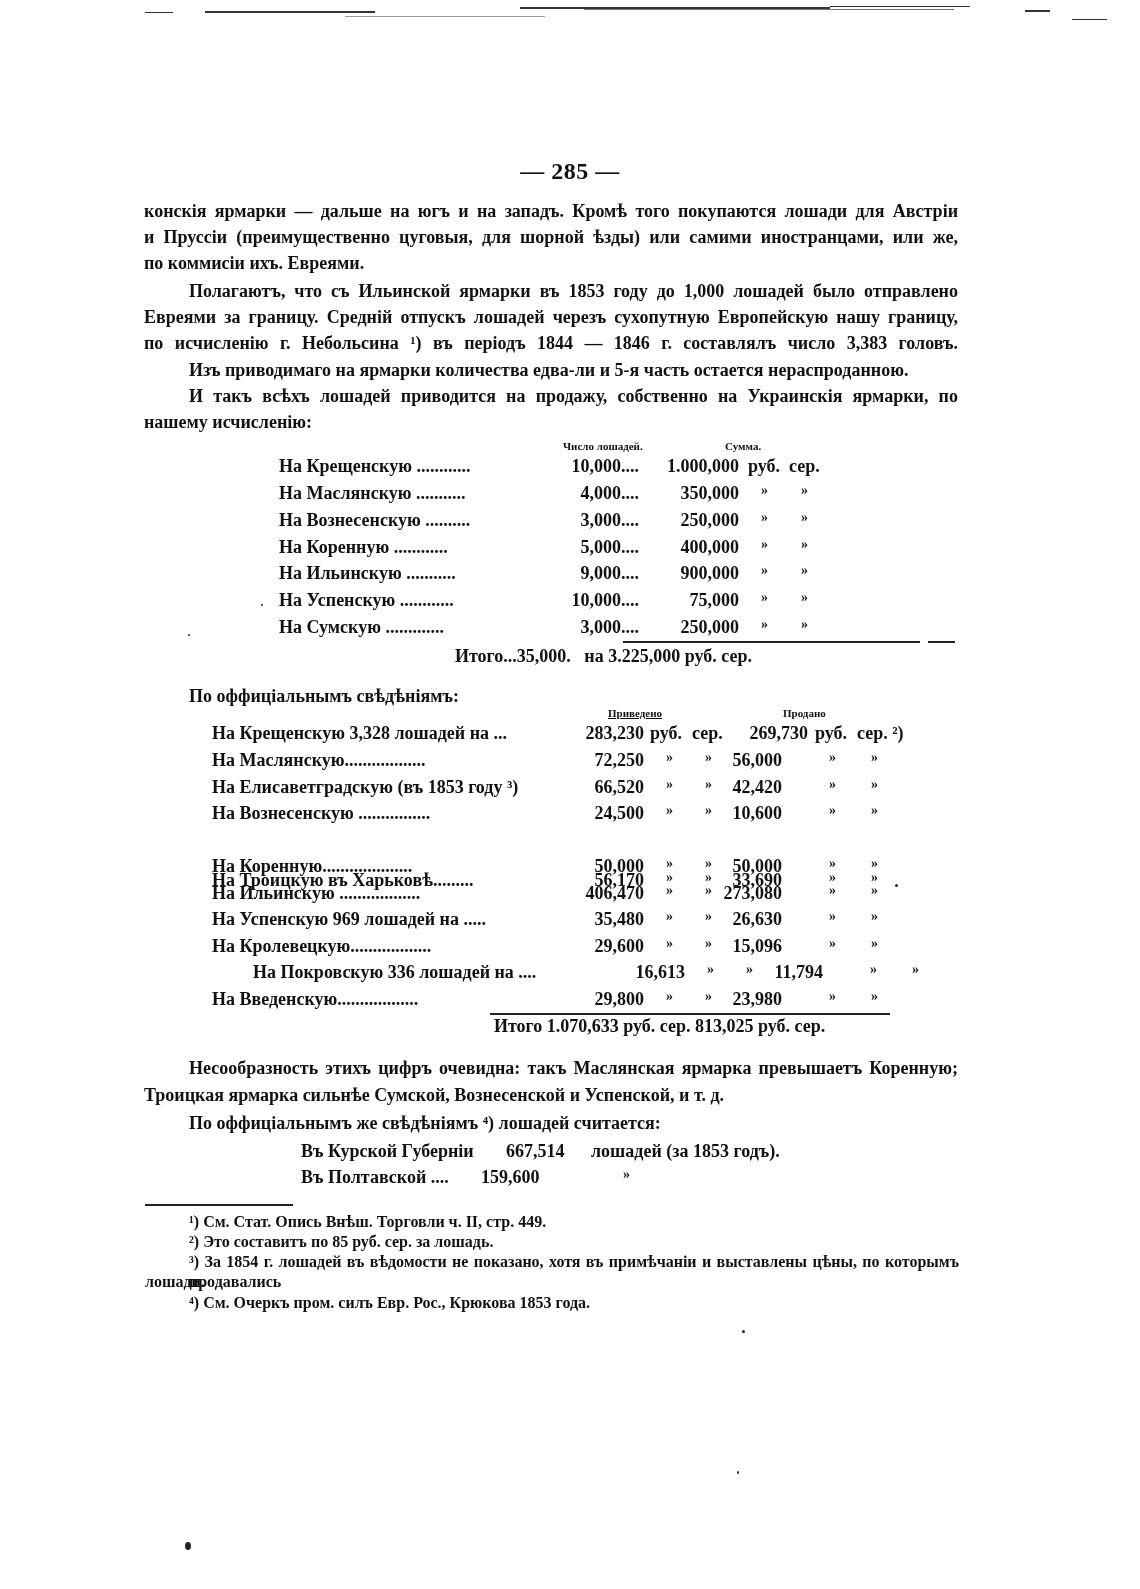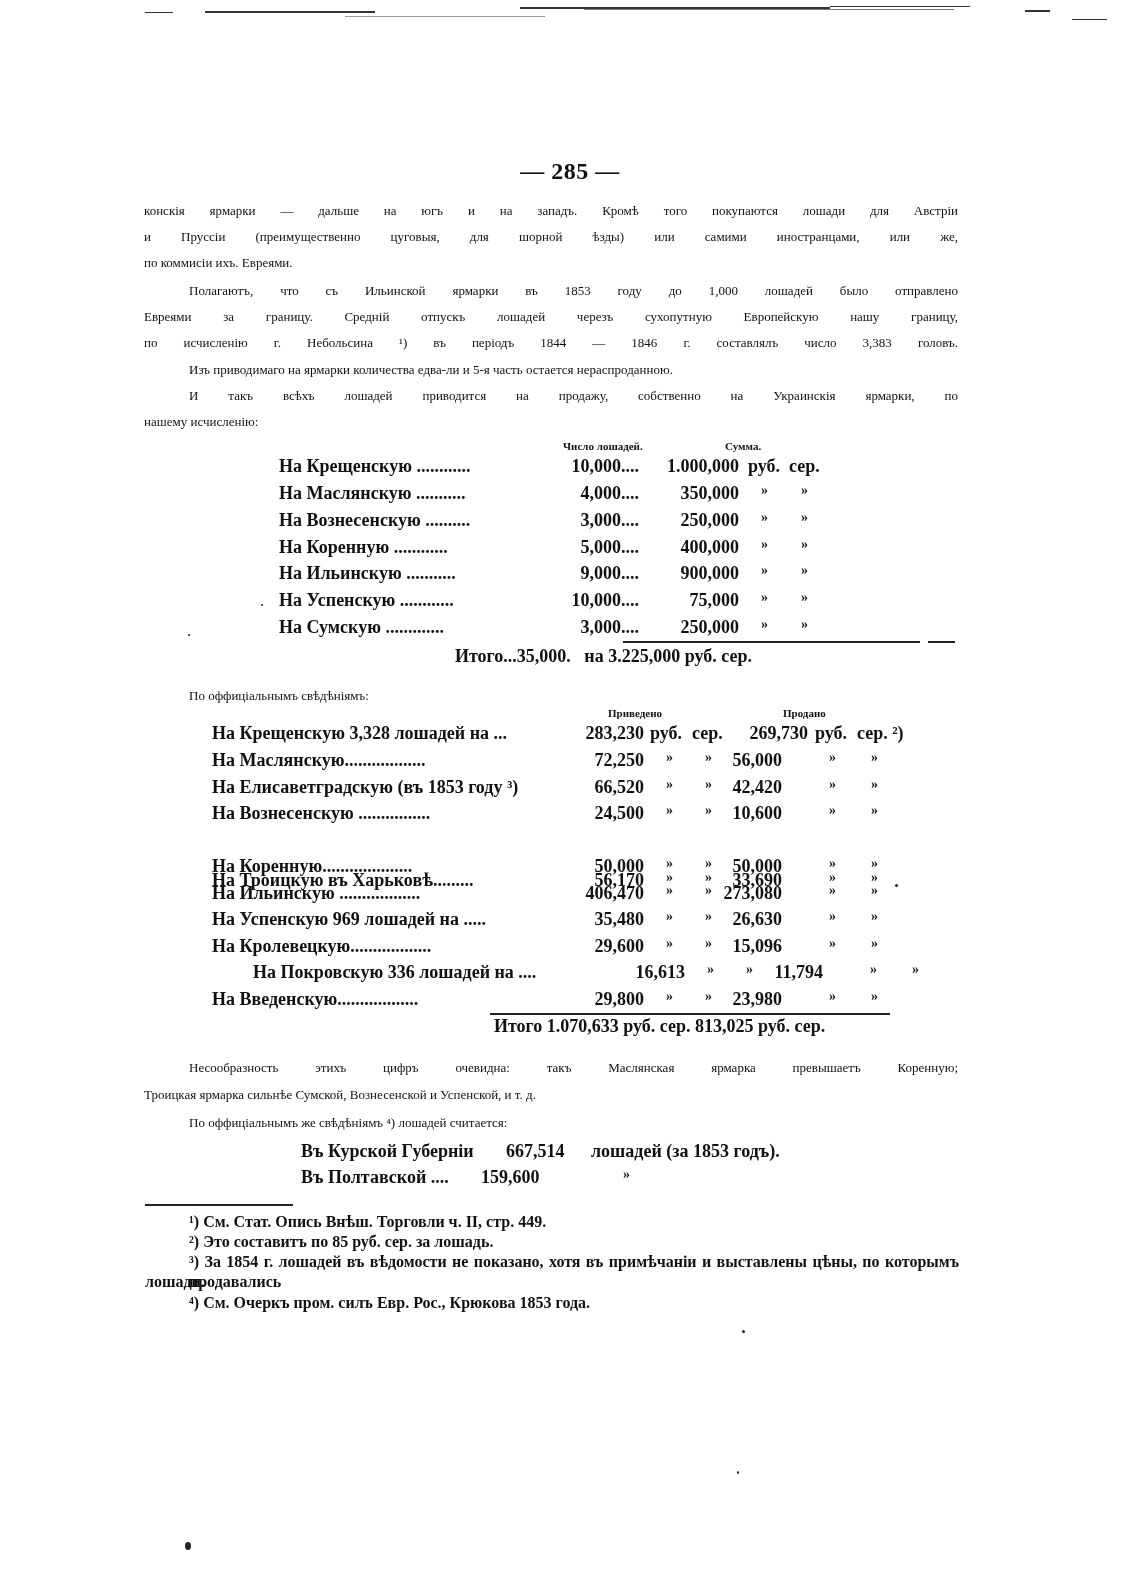--- a/index.html
+++ b/index.html
@@ -9,21 +9,21 @@
     color: #111111;
   }
   .scan-line { position: absolute; height: 2px; background: #333; }
   .speck { position: absolute; background: #222; border-radius: 50%; }
   .page-number {
     position: absolute; left: 0; width: 1140px; top: 158px;
     text-align: center; font-size: 24px; font-weight: bold; letter-spacing: 0.5px;
   }
   .text-line {
     position: absolute; left: 144px; width: 814px;
-    font-size: 13px; font-weight: normal; line-height: 26px; white-space: nowrap;
+    font-size: 18px; font-weight: bold; line-height: 26px; white-space: nowrap;
     transform-origin: left center;
   }
   .justify { text-align: justify; text-align-last: justify; white-space: normal; }
   .indent { left: 189px; width: 769px; }
   .col-head { position: absolute; font-size: 11px; font-weight: bold; }
   .row { position: absolute; height: 26px; font-size: 18px; font-weight: bold; white-space: nowrap; }
   .row span { position: absolute; top: 0; }
   .name { left: 0; }
   .r { text-align: center; }
   .quote { font-size: 14px; }
@@ -110,21 +110,21 @@
     <span class="quote" style="left:482px;">»</span>
     <span class="quote" style="left:522px;">»</span>
   </div>
 </div>
 <div class="rule" style="left:623px; top:641px; width:297px;"></div>
 <div class="rule" style="left:928px; top:641px; width:27px;"></div>
 <div class="row" style="left:455px; top:646px; white-space:pre;">Итого...35,000.   на 3.225,000 руб. сер.</div>
 
 <div class="text-line" style="left:189px; top:683px;">По оффиціальнымъ свѣдѣніямъ:</div>
 
-<div class="col-head" style="left:608px; top:707px;">Приведено</div>
+<div class="col-head" style="left:608px; top:707px;text-decoration:underline;">Приведено</div>
 <div class="col-head" style="left:783px; top:707px;">Продано</div>
 
 <div>
   <div class="row" style="left:212px; top:723px; width:700px;">
     <span class="name">На Крещенскую 3,328 лошадей на ...</span>
     <span class="r" style="right:268px;">283,230</span>
     <span style="left:438px;">руб.</span>
     <span style="left:480px;">сер.</span>
     <span class="r" style="right:104px;">269,730</span>
     <span style="left:603px;">руб.</span>

